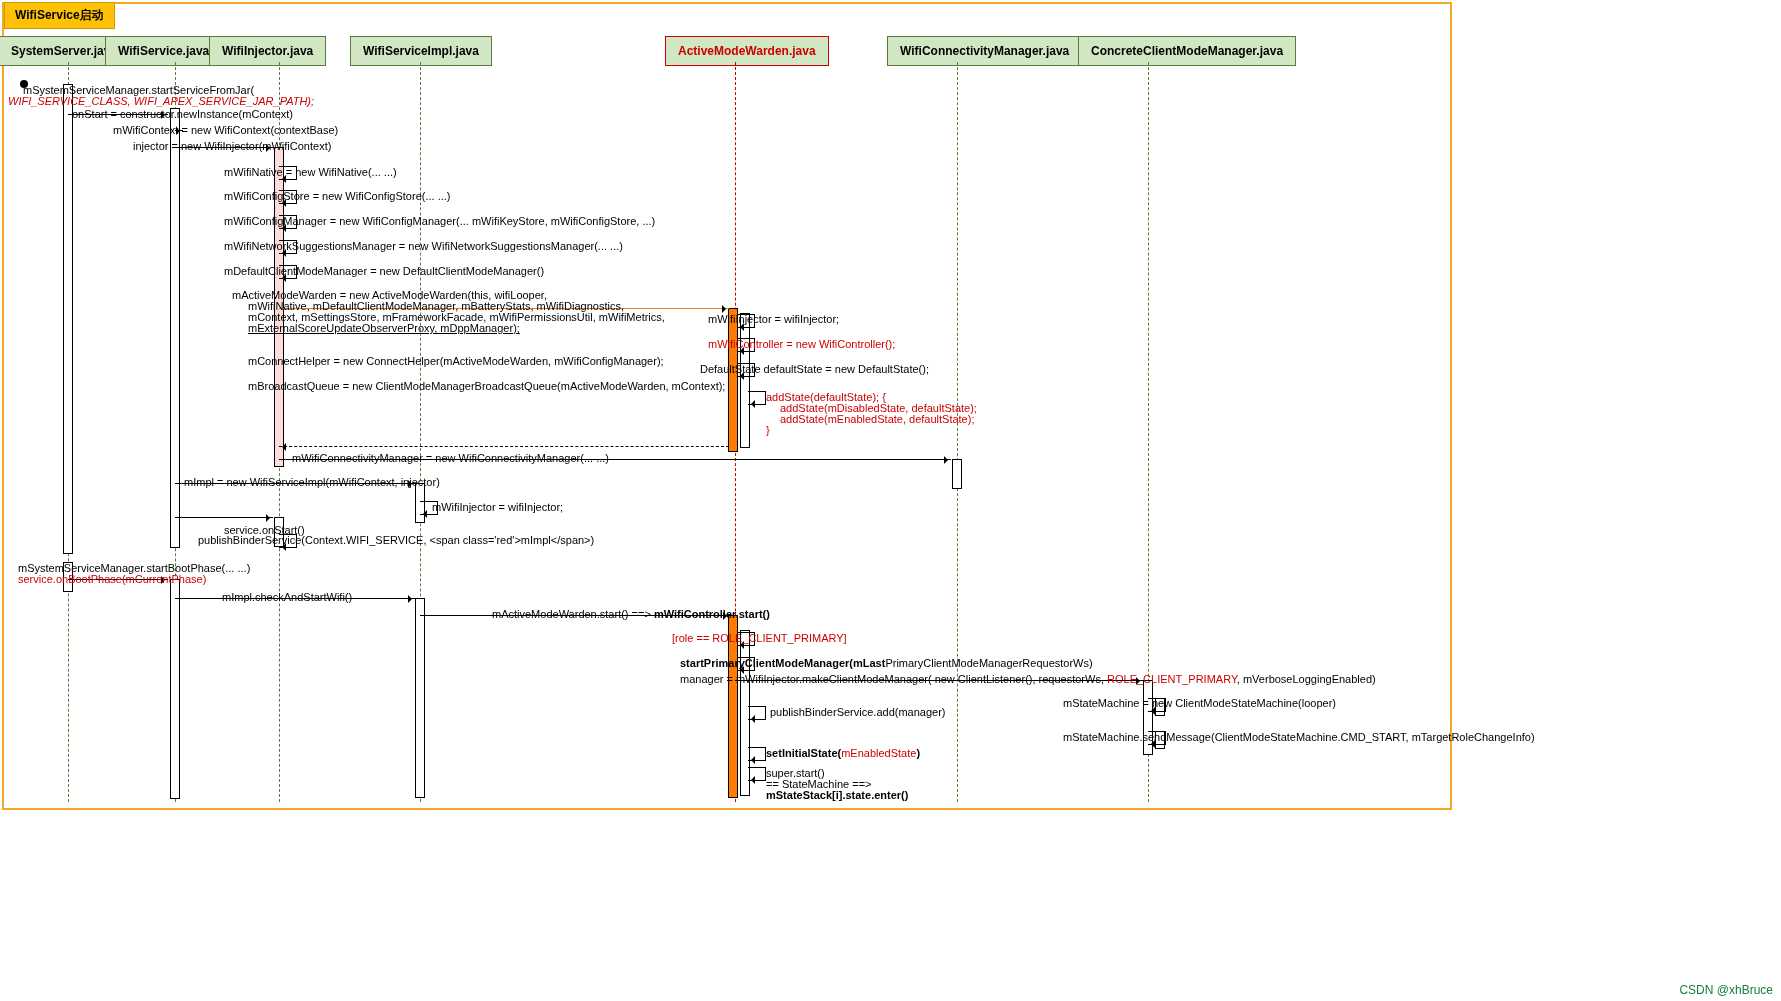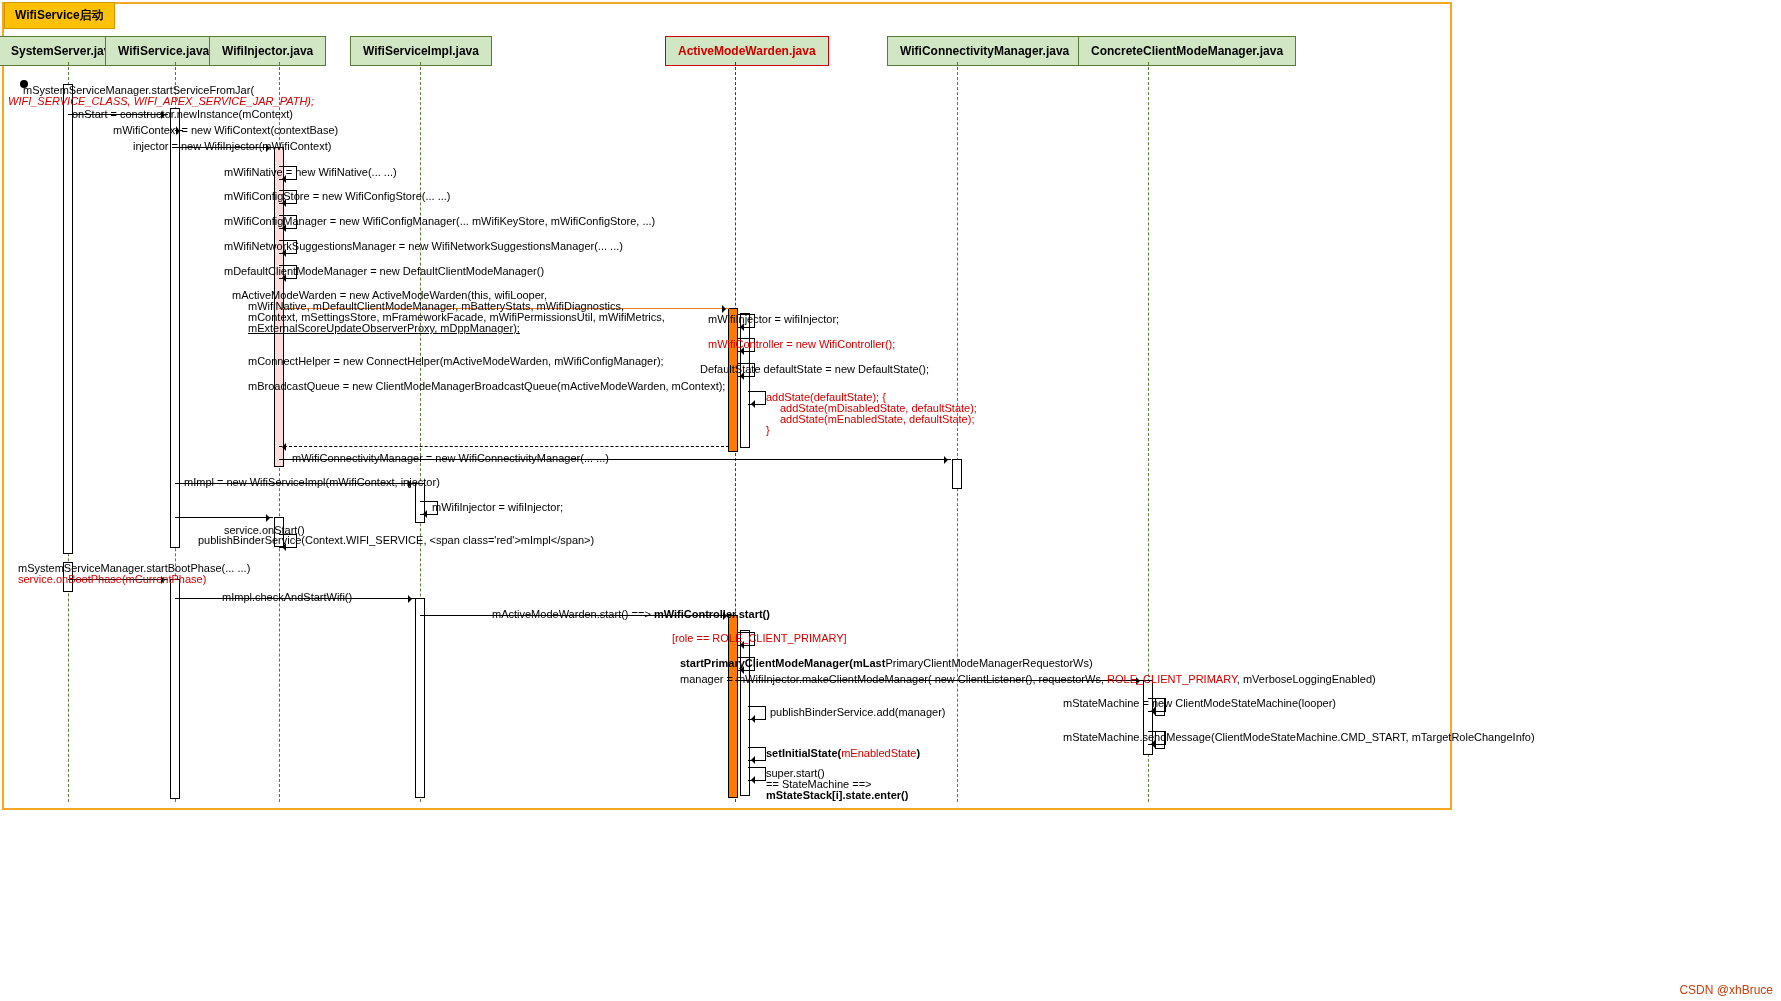--- a/index.html
+++ b/index.html
@@ -15,21 +15,21 @@
 .msg .b{font-weight:bold}
 .arrow-solid{position:absolute;height:0;border-top:1px solid #000}
 .arrow-solid::after{content:"";position:absolute;right:-1px;top:-4px;border:4px solid transparent;border-left-color:#000}
 .arrow-dash{position:absolute;height:0;border-top:1px dashed #000}
 .arrow-dash::after{content:"";position:absolute;left:-1px;top:-4px;border:4px solid transparent;border-right-color:#000}
 .self-arrow{position:absolute;width:18px;height:14px;border-top:1px solid #000;border-right:1px solid #000;border-bottom:1px solid #000}
 .self-arrow::after{content:"";position:absolute;left:-1px;bottom:-4px;border:4px solid transparent;border-right-color:#000}
 .act{position:absolute;width:10px;background:#fff;border:1px solid #000}
 .act.pink{background:#fcdcdc}
 .act.orange{background:#ff7a00}
-.watermark{position:absolute;right:8px;bottom:4px;color:#c2410c;font-size:12px}
+.watermark{position:absolute;right:8px;bottom:4px;color:#15803d;font-size:12px}
 .dot{position:absolute;width:8px;height:8px;background:#000;border-radius:50%}
 </style>
 </head>
 <body>
 
 <div class="canvas">
   <div class="tab">WifiService启动</div>
 </div>
 
 <div class="dot" style="left:20px;top:80px"></div>

